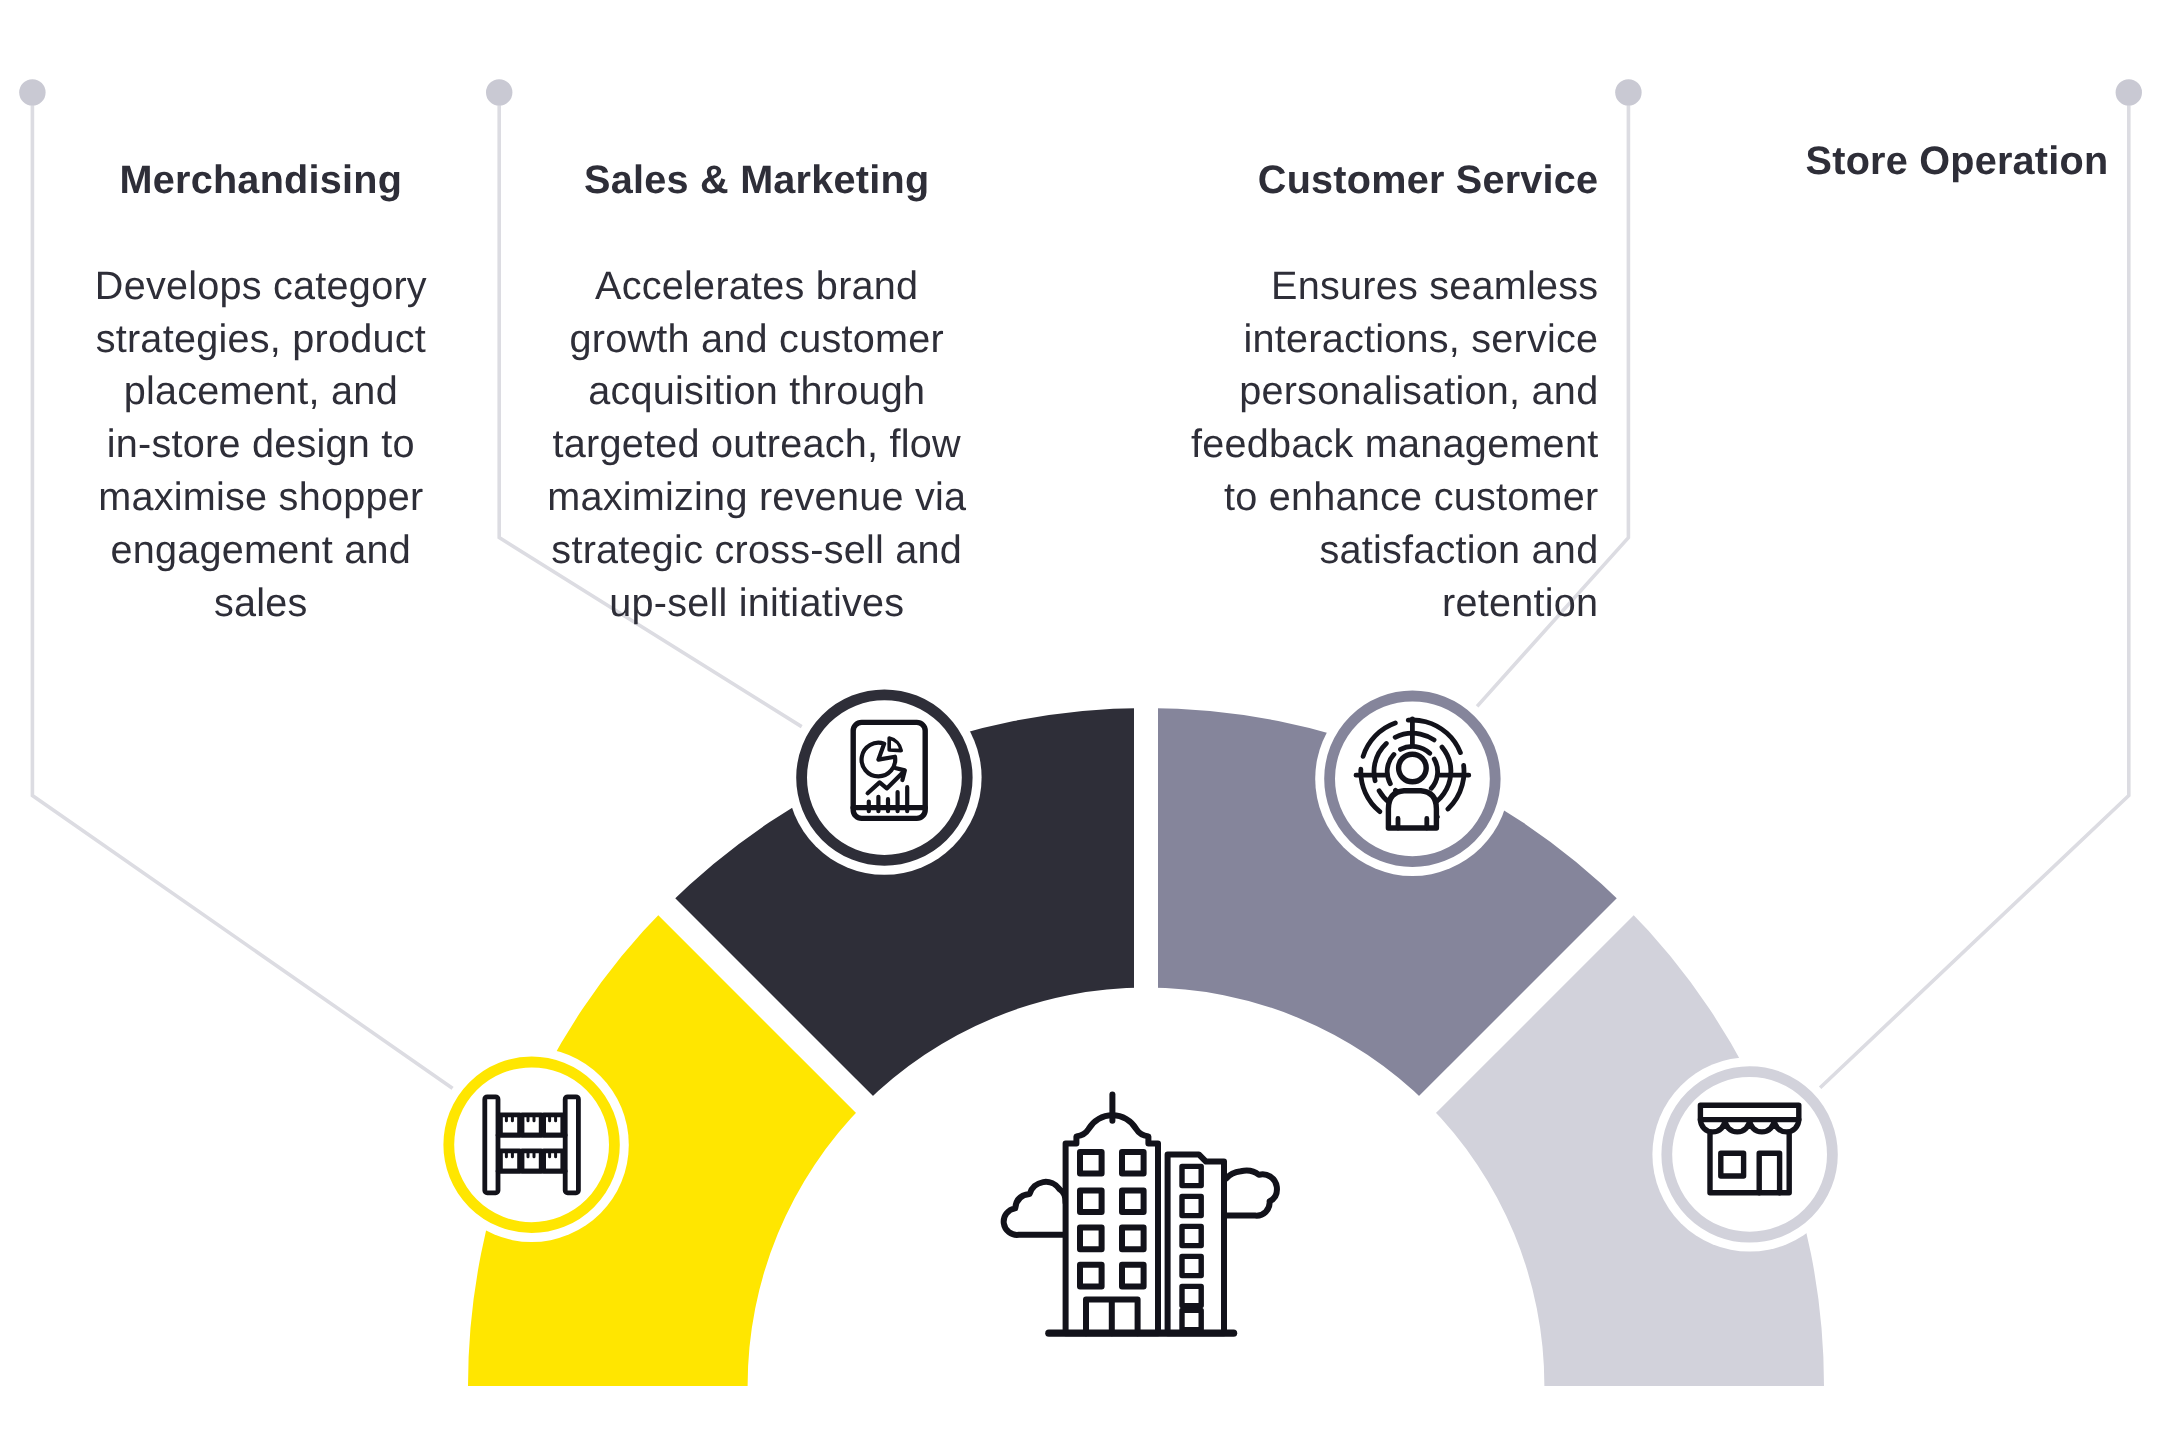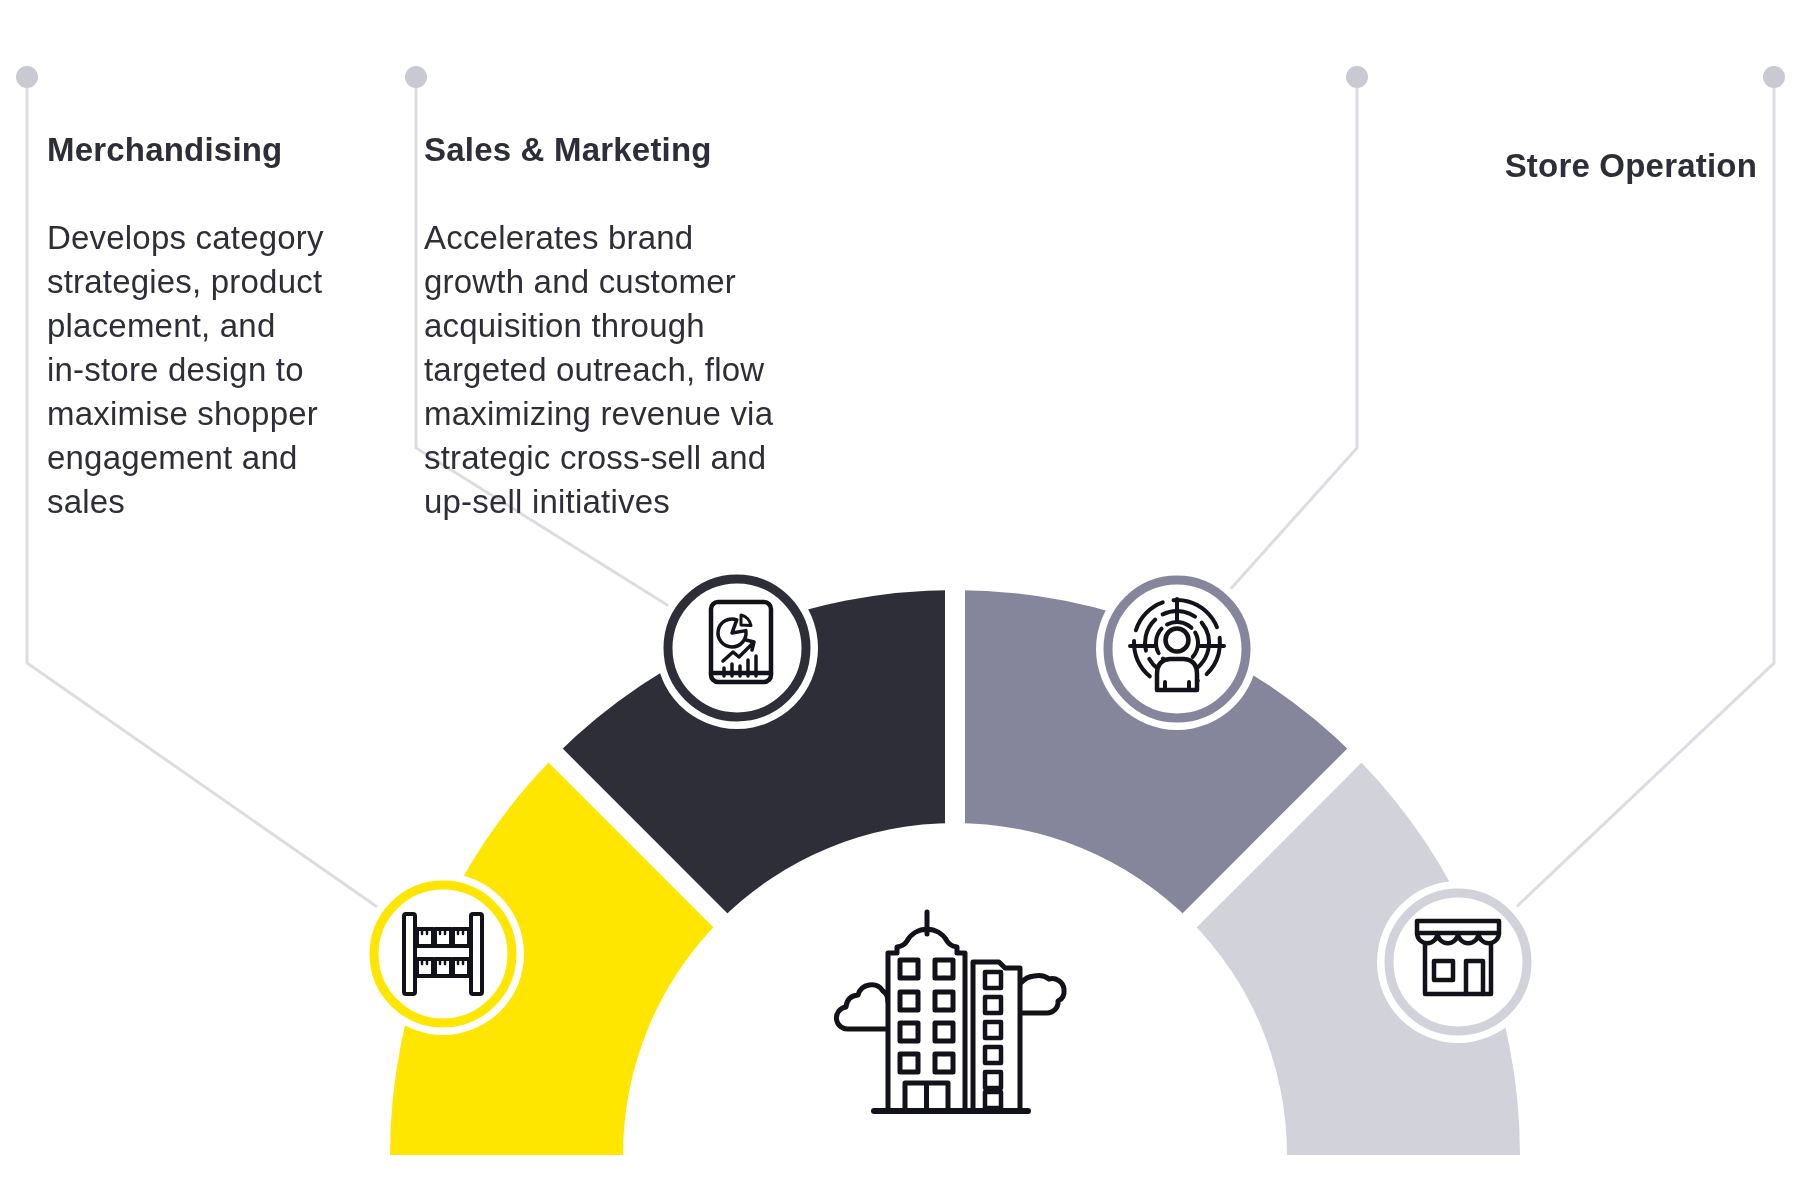--- a/index.html
+++ b/index.html
@@ -10,21 +10,21 @@
   }
   .stage{position:absolute;inset:0;width:1800px;height:1200px;}
   svg.art{position:absolute;left:0;top:0;width:1800px;height:1200px;display:block;}
   .tb{
     position:absolute;
     color:var(--text,#2E2E38);
     font-size:33px;line-height:44px;letter-spacing:.2px;
     white-space:pre-line;
   }
   .tb .title{font-weight:bold;}
-  .tb.left{text-align:left;}
+  .tb.left{text-align:center;margin-left:32px;}
   .tb.right{text-align:right;}
 </style>
 </head>
 <body>
 
 <div class="stage">
 
   <svg class="art" viewBox="0 0 1800 1200">
 
     <g fill="none" style="stroke:var(--connector_line)" stroke-width="3">
@@ -144,18 +144,28 @@
     <div class="title">Sales &amp; Marketing</div>
     <div class="desc">Accelerates brand
 growth and customer
 acquisition through
 targeted outreach, flow
 maximizing revenue via
 strategic cross-sell and
 up-sell initiatives</div>
   </div>
 
+  <div class="tb right" style="right:468px;top:84px;">
+    <div class="title">Customer Service</div>
+    <div class="desc">Ensures seamless
+interactions, service
+personalisation, and
+feedback management
+to enhance customer
+satisfaction and
+retention</div>
+  </div>
 
-  <div class="tb right" style="right:43px;top:100px;">
+  <div class="tb right" style="right:43px;top:68px;">
     <div class="title">Store Operation</div>
   </div>
 
 </div>
 
 </body></html>

